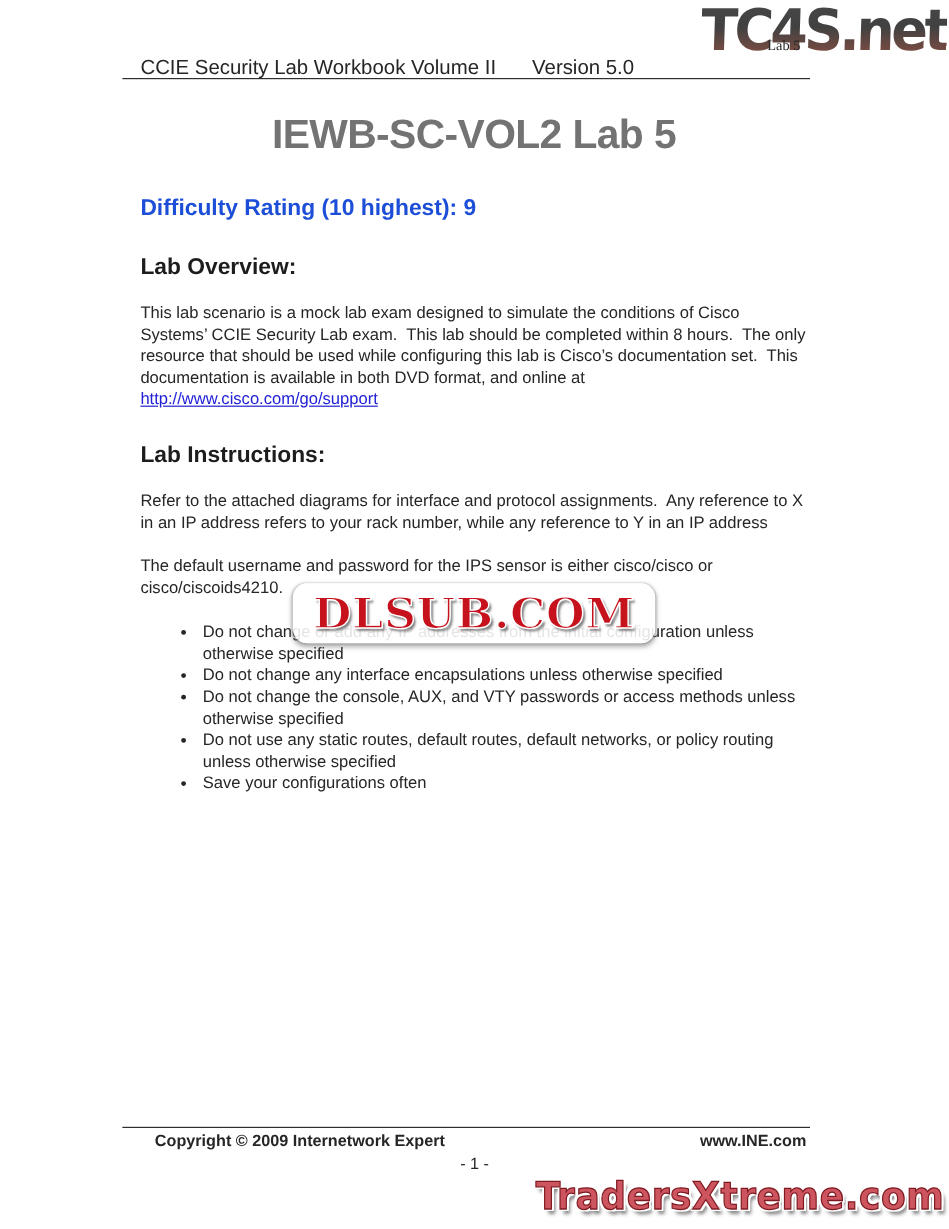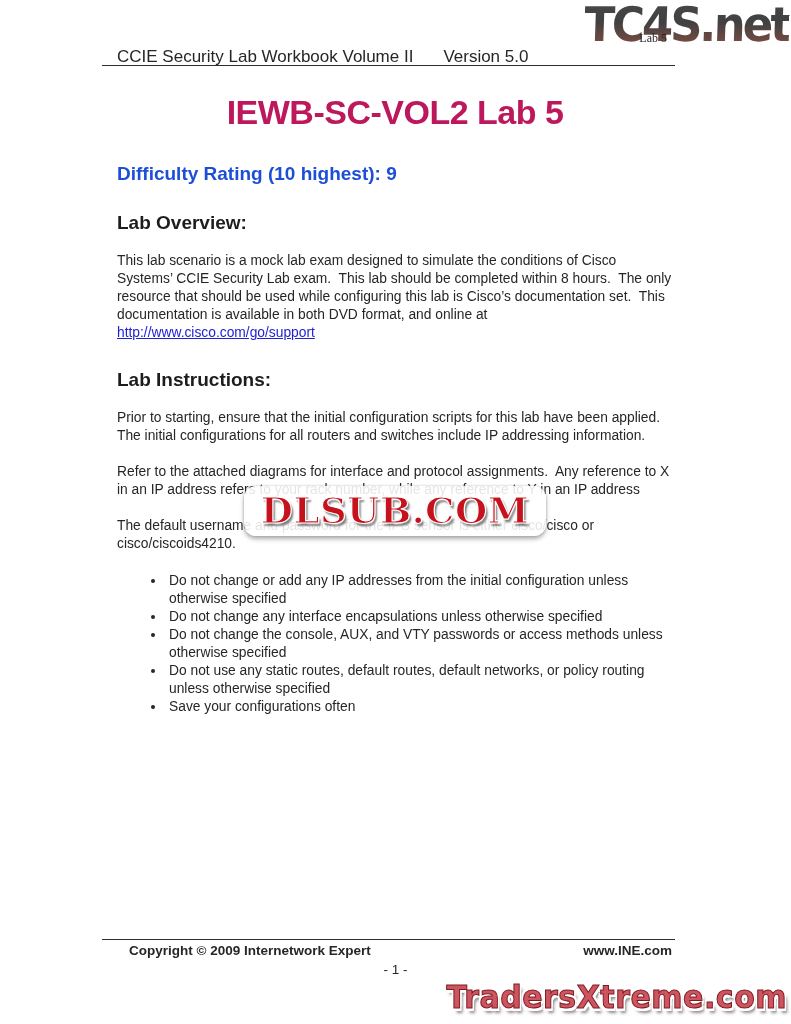--- a/index.html
+++ b/index.html
@@ -61,21 +61,21 @@
     top: 66px;
     left: 117px;
     width: 556px;
   }
   .doc-title {
     font-size: 34px;
     font-weight: bold;
     text-align: center;
     letter-spacing: -0.5px;
     margin: 27px 0 0 0;
-    color: #be185d;
+    color: #737373;
   }
   .difficulty {
     font-size: 19px;
     font-weight: bold;
     margin-top: 31px;
     color: #1d4ed8;
   }
   .section-heading {
     font-size: 19px;
     font-weight: bold;
@@ -195,21 +195,20 @@
 
   <div class="content">
     <h1 class="doc-title">IEWB-SC-VOL2 Lab 5</h1>
 
     <div class="difficulty">Difficulty Rating (10 highest): 9</div>
 
     <h2 class="section-heading">Lab Overview:</h2>
     <p class="para"><span>This lab scenario is a mock lab exam designed to simulate the conditions of Cisco Systems’ CCIE Security Lab exam.  This lab should be completed within 8 hours.  The only resource that should be used while configuring this lab is Cisco’s documentation set.  This documentation is available in both DVD format, and online at </span><a href="#">http://www.cisco.com/go/support</a></p>
 
     <h2 class="section-heading">Lab Instructions:</h2>
-    <p class="para">Prior to starting, ensure that the initial configuration scripts for this lab have been applied.  The initial configurations for all routers and switches include IP addressing information.</p>
     <p class="para">Refer to the attached diagrams for interface and protocol assignments.  Any reference to X in an IP address refers to your rack number, while any reference to Y in an IP address</p>
     <p class="para">The default username and password for the IPS sensor is either cisco/cisco or cisco/ciscoids4210.</p>
 
     <ul class="bullets">
       <li>Do not change or add any IP addresses from the initial configuration unless otherwise specified</li>
       <li>Do not change any interface encapsulations unless otherwise specified</li>
       <li>Do not change the console, AUX, and VTY passwords or access methods unless otherwise specified</li>
       <li>Do not use any static routes, default routes, default networks, or policy routing unless otherwise specified</li>
       <li>Save your configurations often</li>
     </ul>

